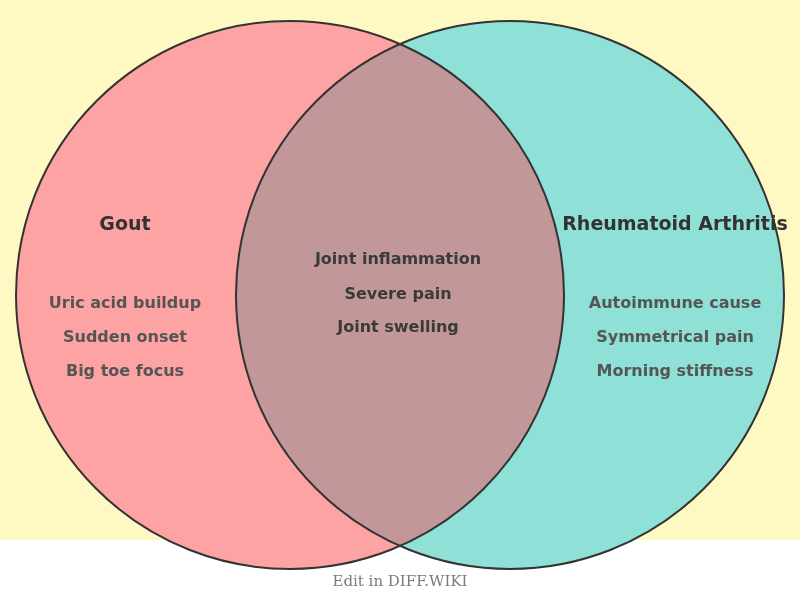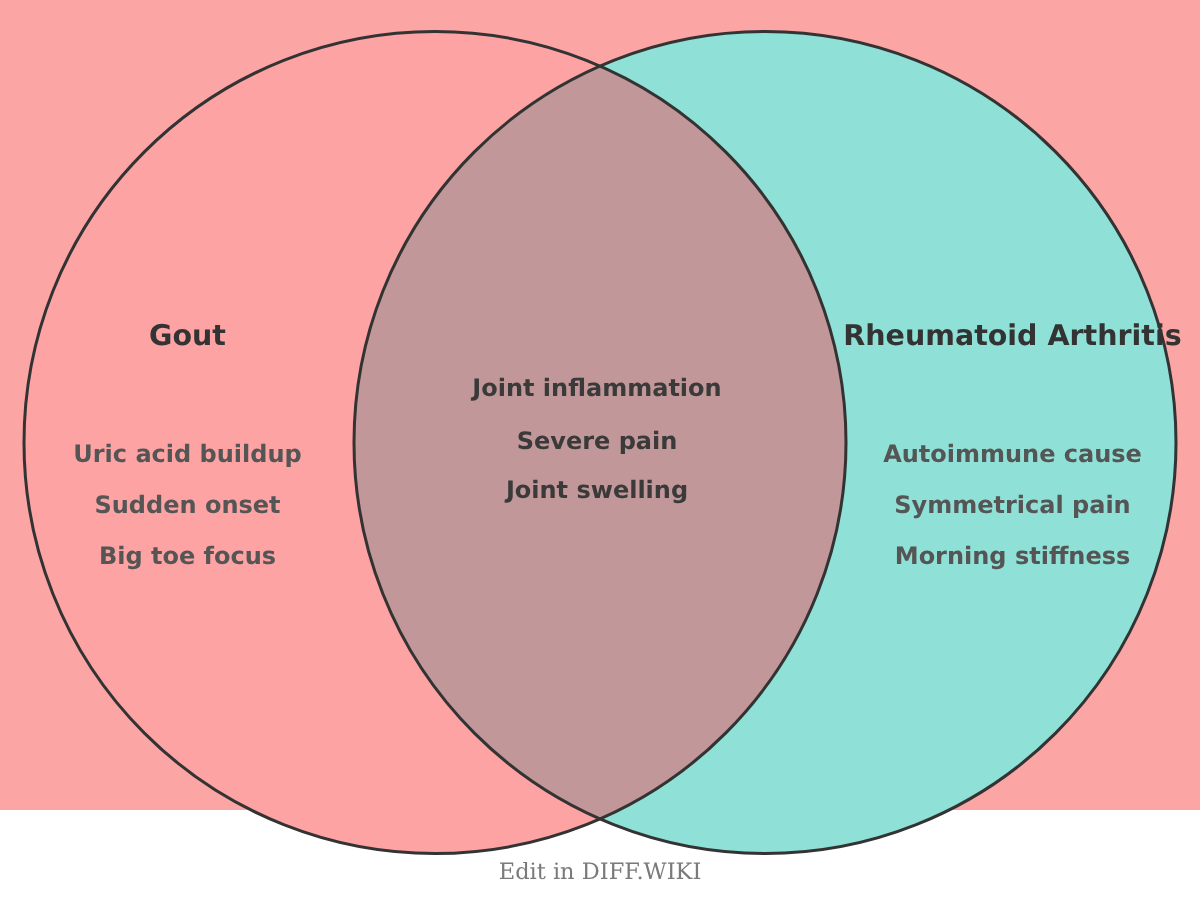--- a/index.html
+++ b/index.html
@@ -8,21 +8,21 @@
     background: #ffffff;
     width: 800px;
     height: 600px;
     overflow: hidden;
     font-family: "DejaVu Sans", "Liberation Sans", sans-serif;
   }
   .stage {
     position: relative;
     width: 800px;
     height: 540px;
-    background: #fca5a5;
+    background: #fef9c3;
   }
   svg { display: block; }
   text {
     font-family: "DejaVu Sans", "Liberation Sans", sans-serif;
     font-weight: bold;
   }
   .set-title {
     font-size: 19px;
   }
   .set-item {

